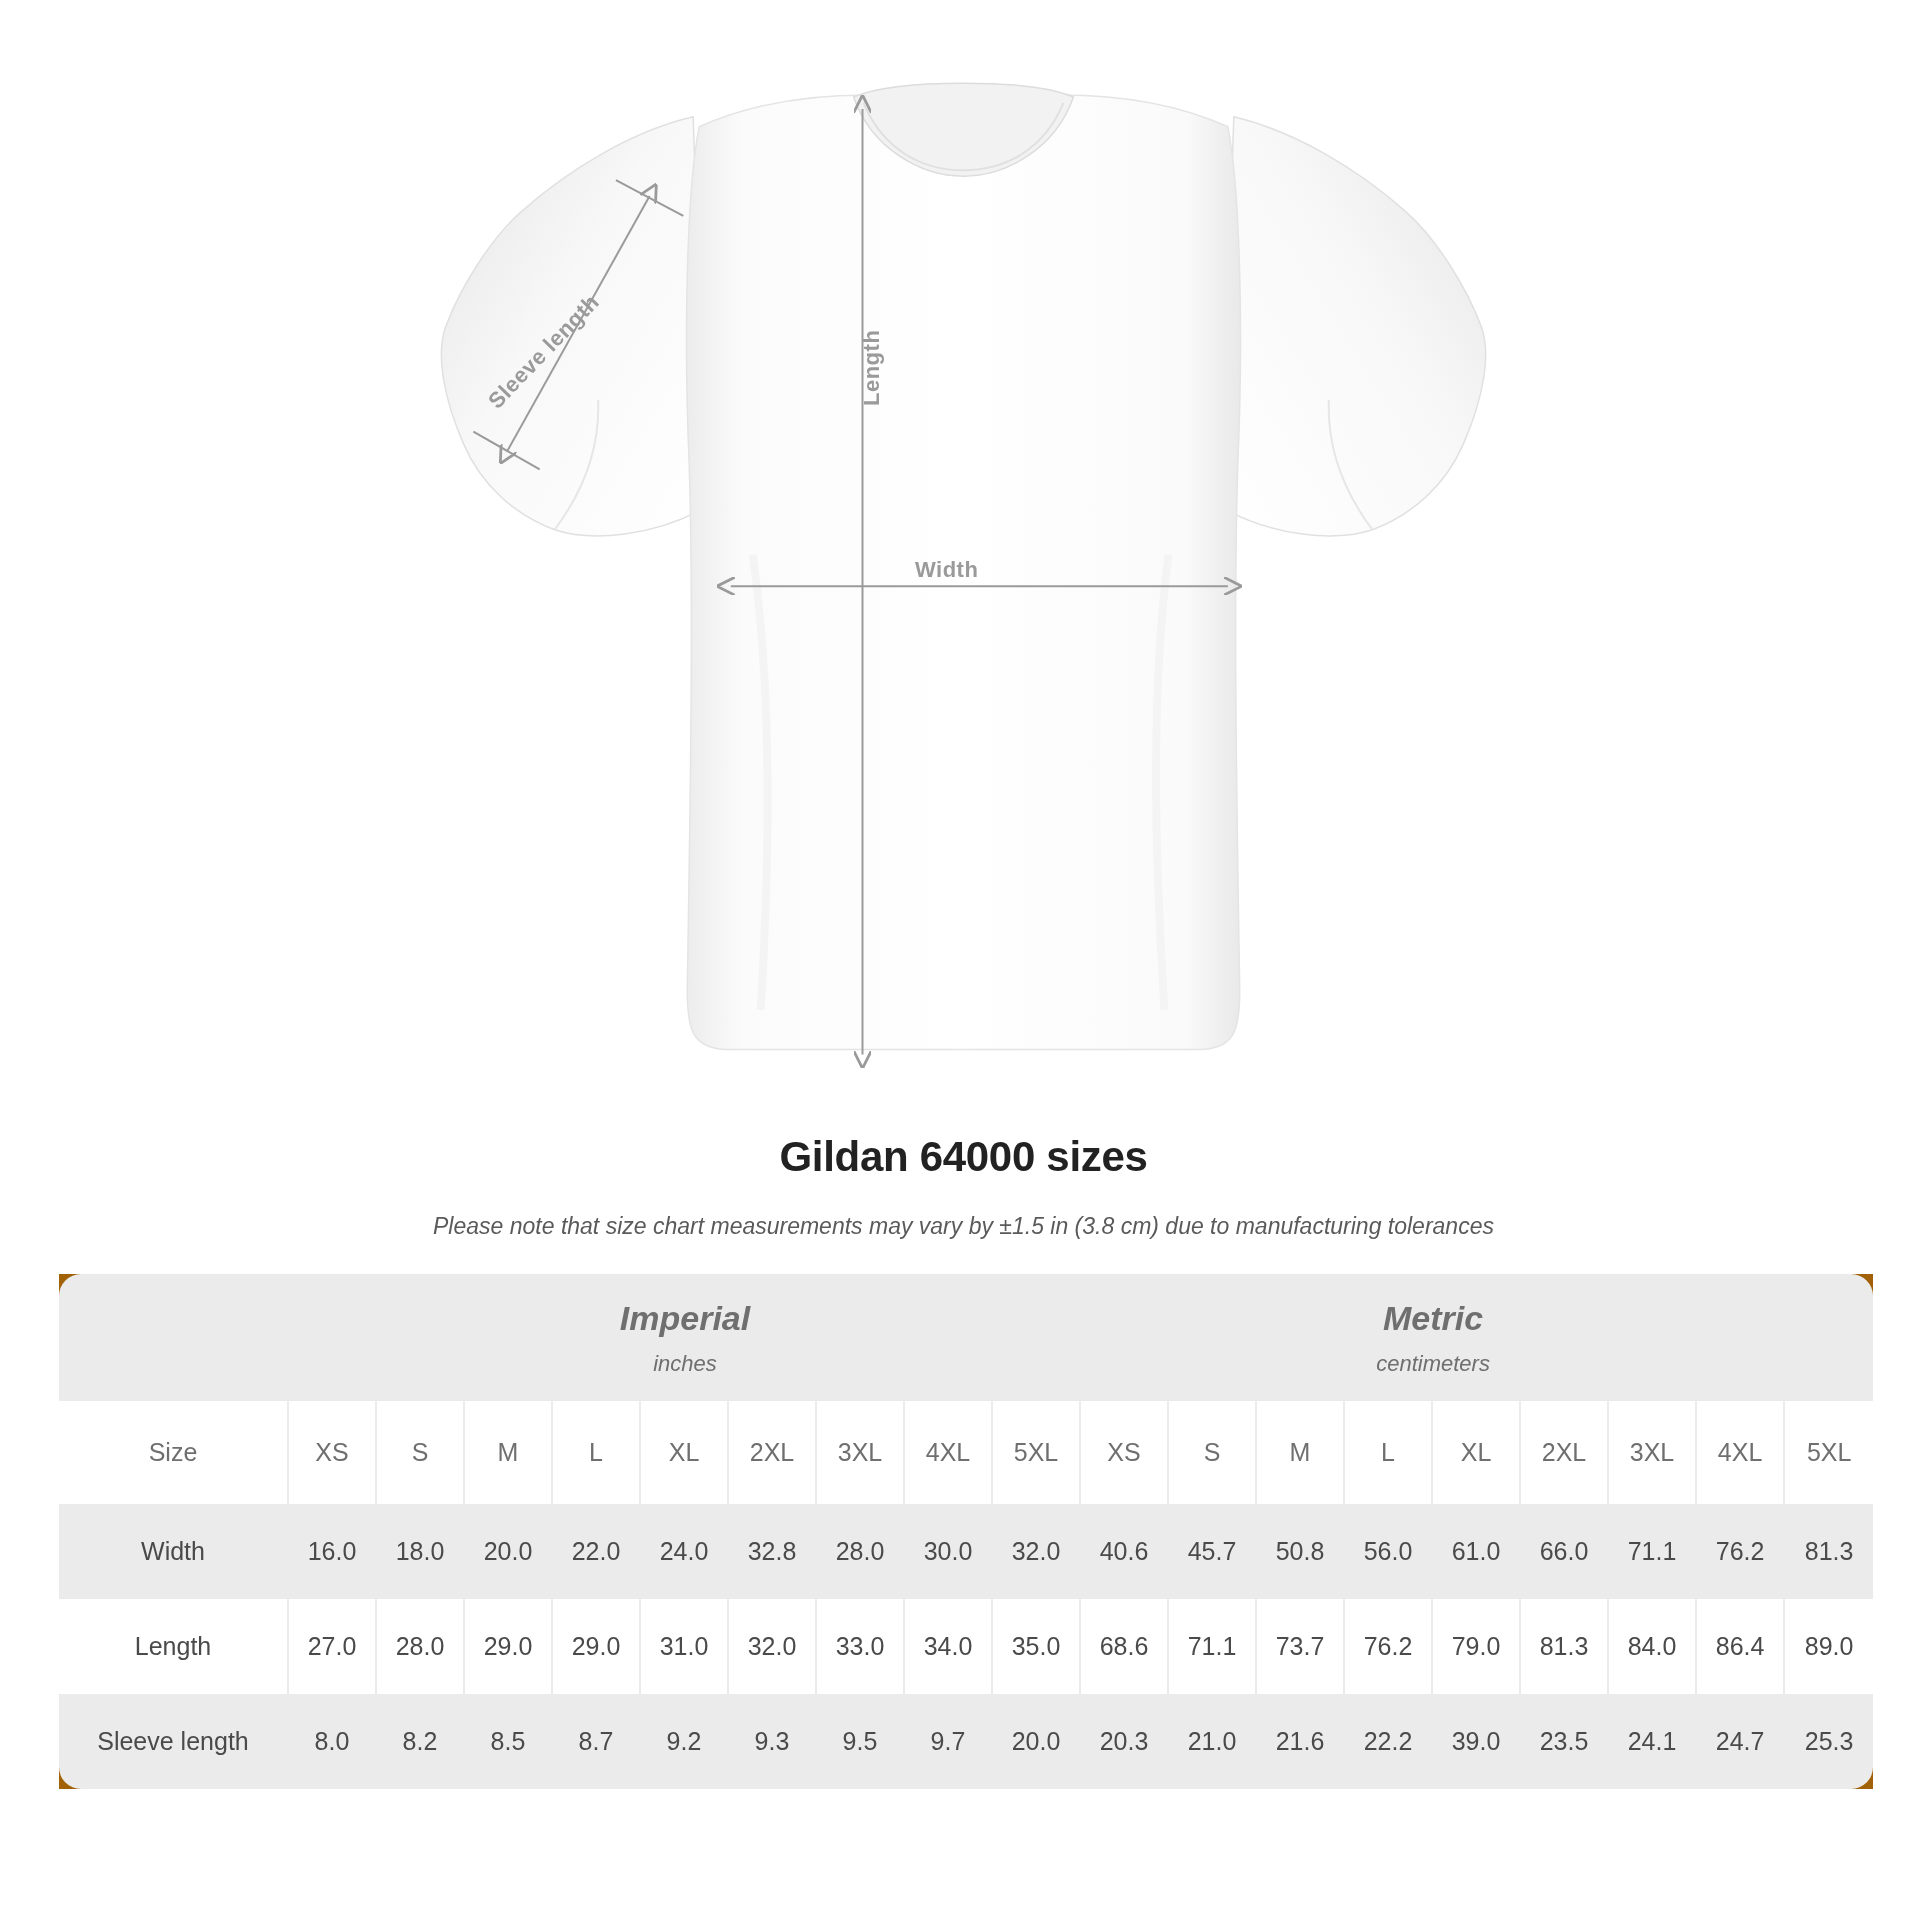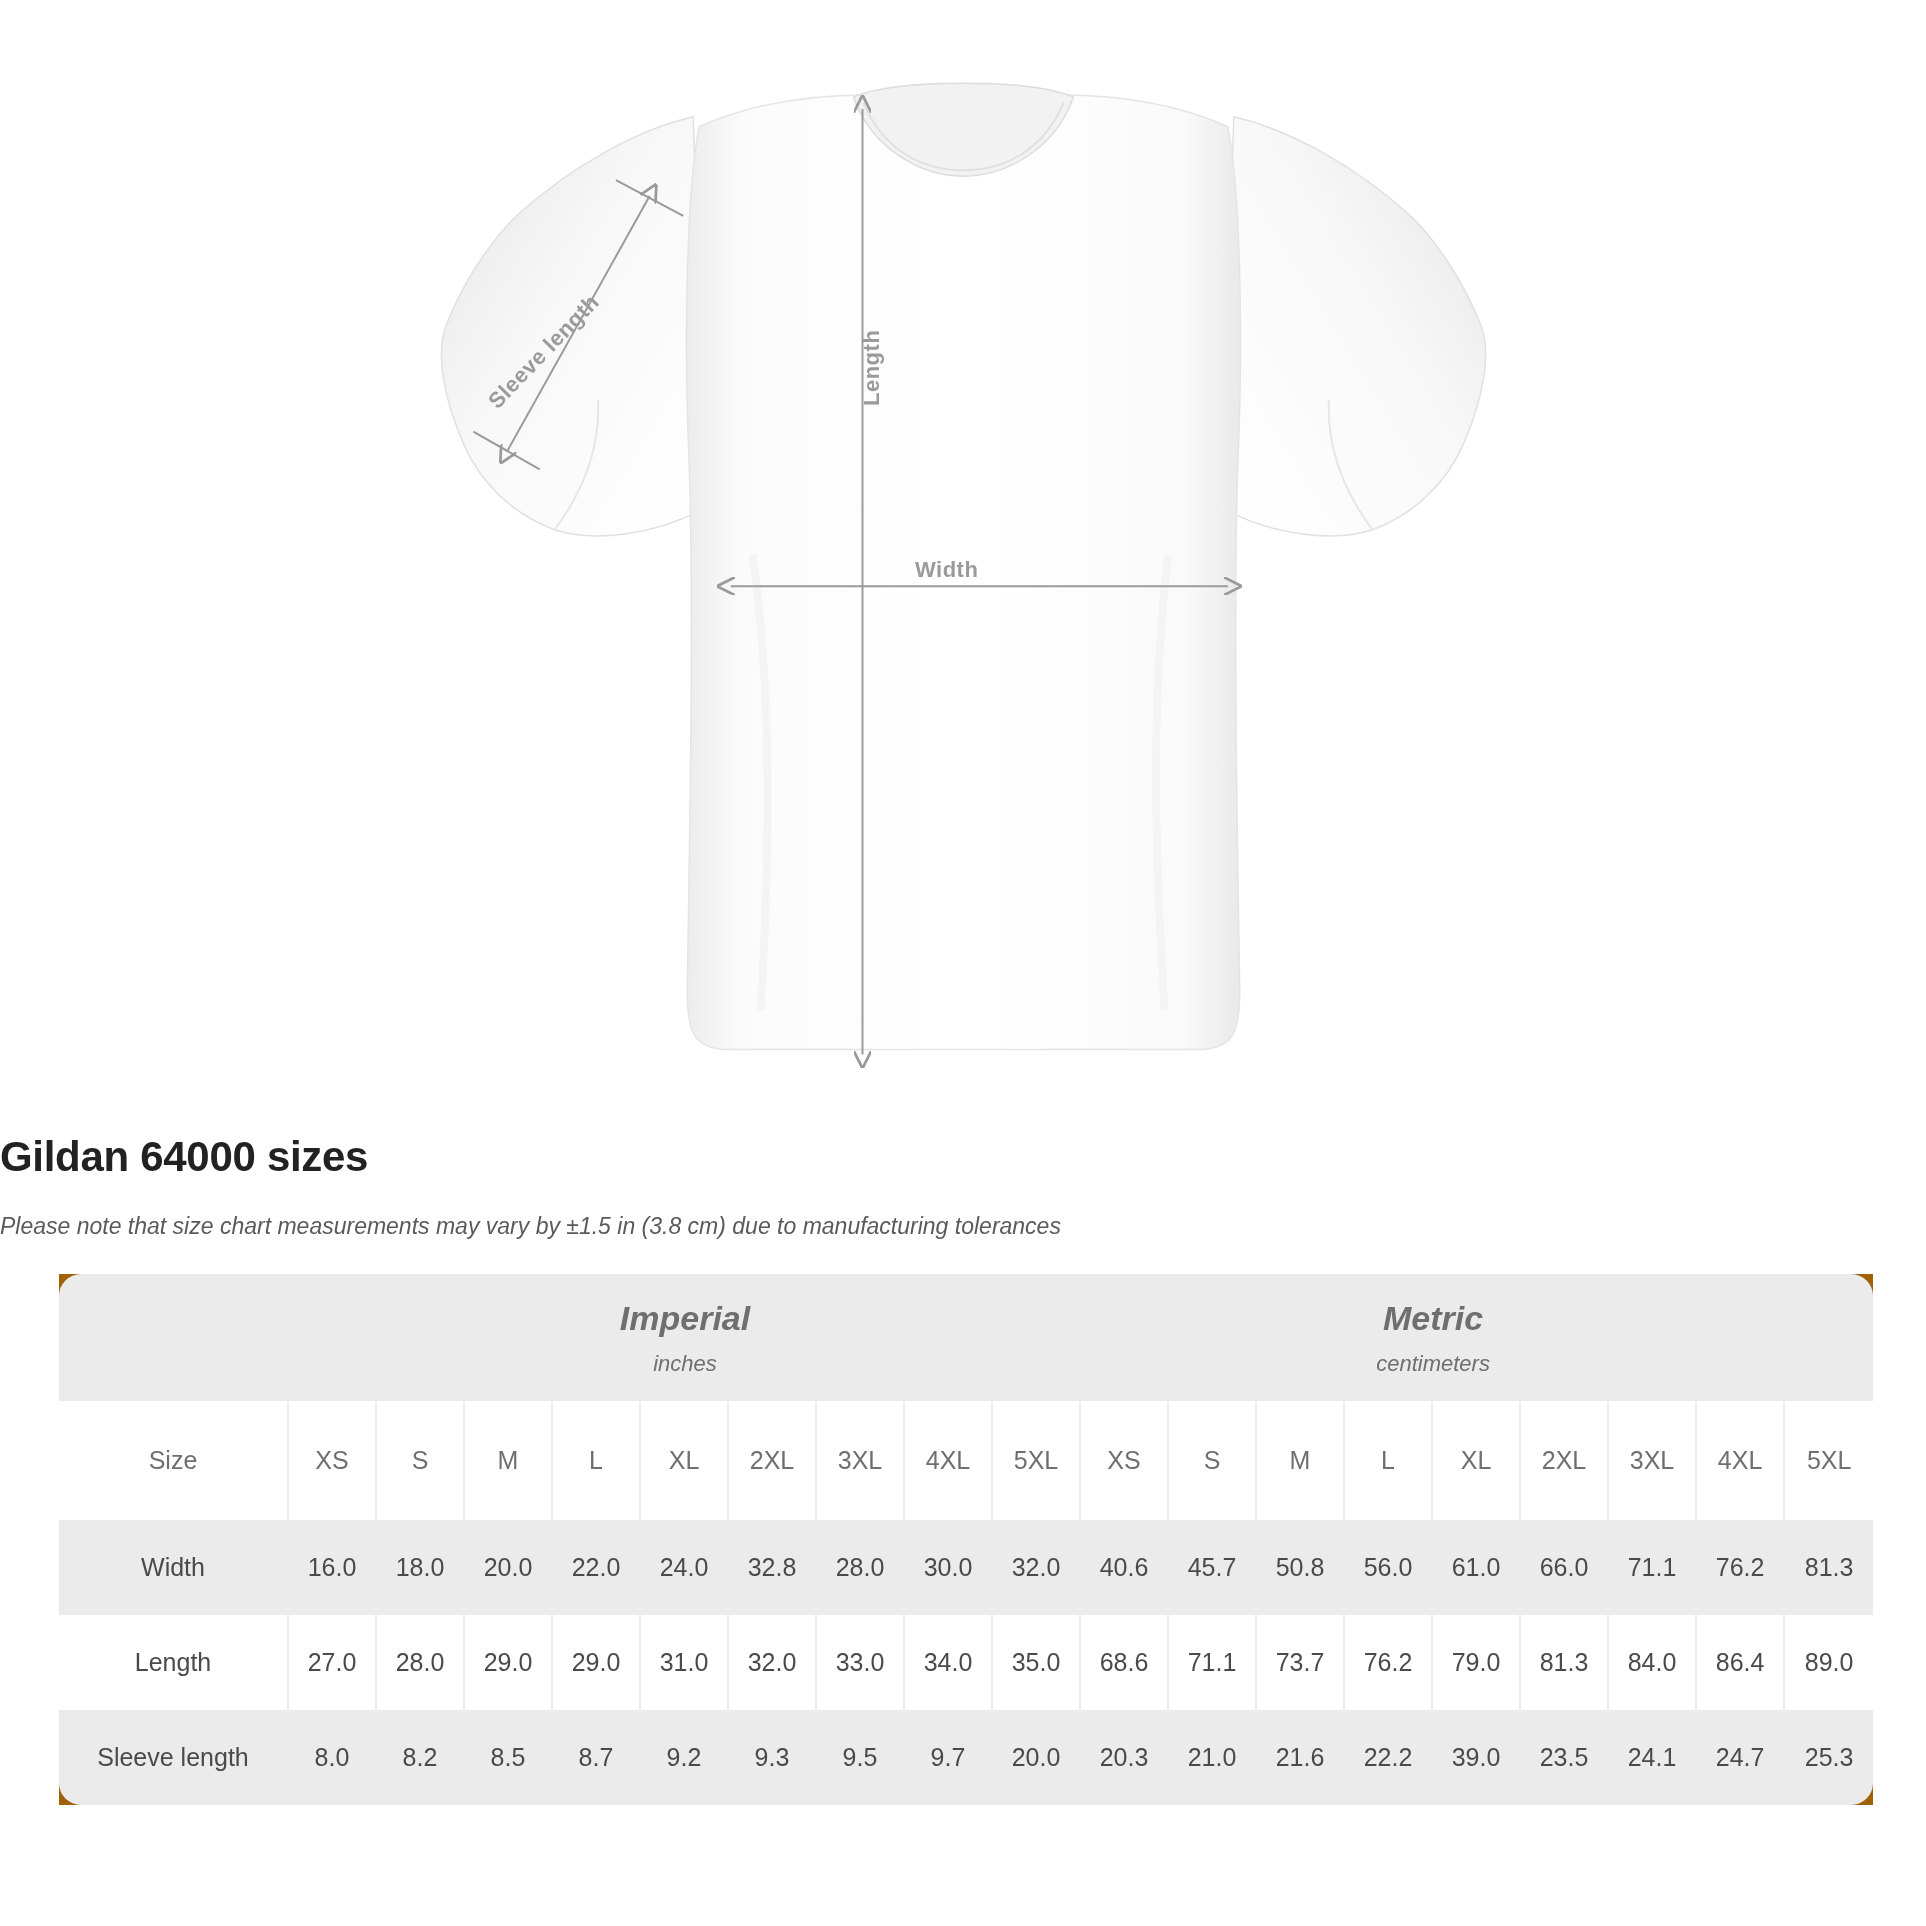--- a/index.html
+++ b/index.html
@@ -52,21 +52,21 @@
   }
   .lbl-sleeve {
     left: 483px;
     top: 396px;
     transform: rotate(-46deg);
     transform-origin: left top;
   }
 
   
   .title-block {
-    text-align: left;
+    text-align: center;
     margin-top: 24px;
   }
   .chart-title {
     font-size: 42px;
     font-weight: bold;
     color: #222222;
     letter-spacing: -0.3px;
   }
   .chart-note {
     font-size: 23px;
@@ -113,21 +113,21 @@
   }
   .unit-sub {
     font-size: 22px;
     font-style: italic;
     color: #6f6f6f;
     margin-top: 13px;
   }
 
   .hdr-row td {
     background: #ffffff;
-    height: 119px;
+    height: 103px;
     font-size: 25px;
     font-weight: bold;
     color: #6f6f6f;
     border-right: 2px solid #ececec;
   }
   .hdr-row td:last-child { border-right: none; }
 
   .data-row td {
     height: 95px;
     font-size: 25px;

